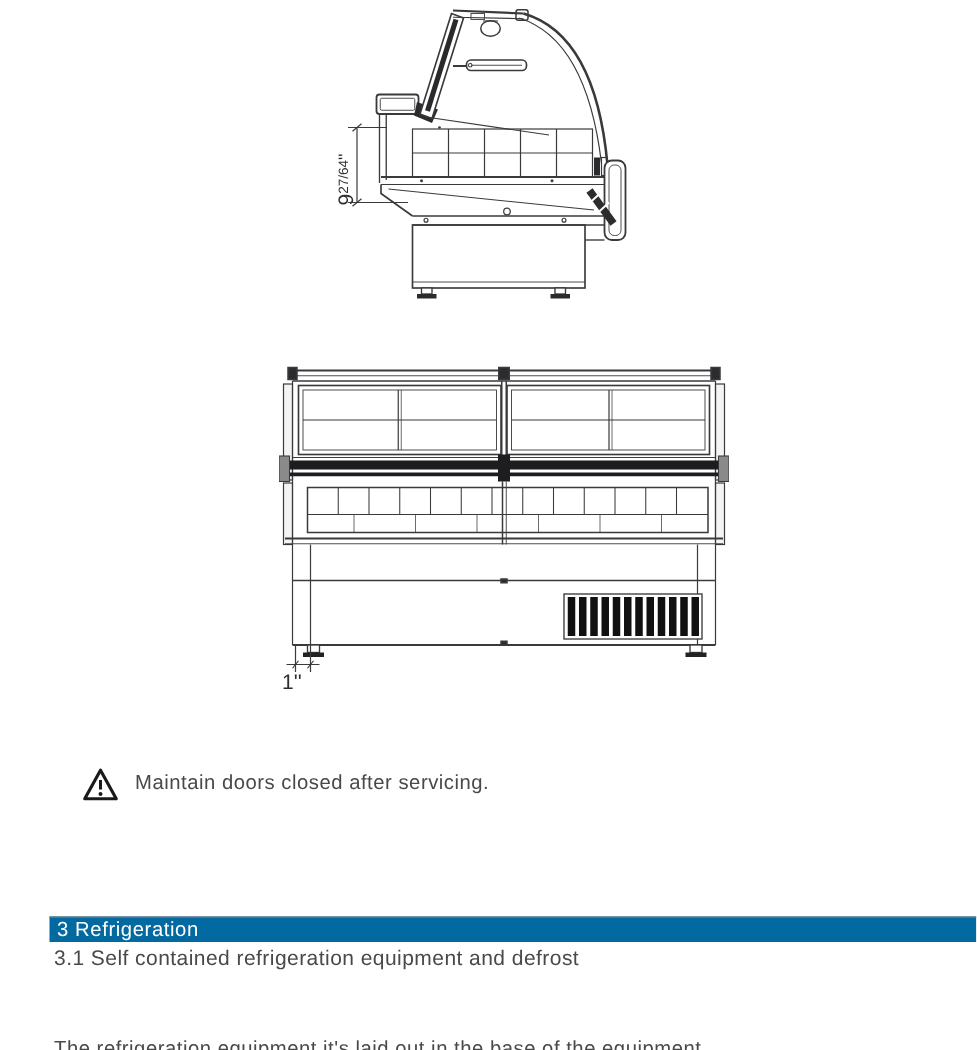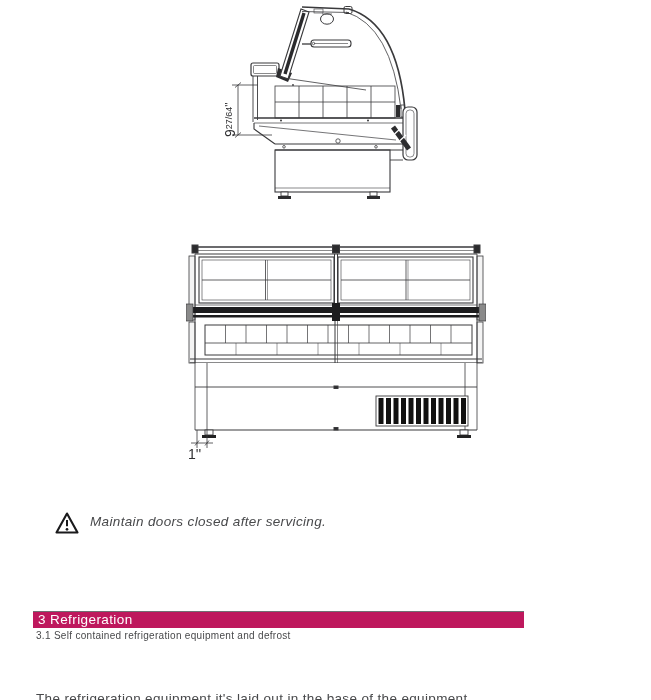--- a/index.html
+++ b/index.html
@@ -3,31 +3,31 @@
 <meta charset="utf-8">
 <style>
   html,body{margin:0;padding:0;background:#ffffff;}
   .page{
     position:relative;width:651px;height:700px;background:#ffffff;
     font-family:"Liberation Sans", sans-serif;color:#48494b;overflow:hidden;
   }
   .abs{position:absolute;}
   svg .ln{stroke:#3a3a3c;fill:none;}
   .txt{position:absolute;letter-spacing:0.35px;}
-  .warn-text{left:90px;top:514px;font-size:13.5px;font-style:italic;}
+  .warn-text{left:90px;top:514px;font-size:13.5px;}
   .note9{left:37px;top:564px;font-size:13.5px;white-space:nowrap;}
   .section-bar{
-    left:33px;top:611px;width:491px;height:17px;background:#be185d;
+    left:33px;top:611px;width:618px;height:17px;background:#0369a1;
     border-top:1px solid #6f7072;box-sizing:border-box;
   }
   .section-bar span{
     display:block;color:#ffffff;font-size:13.5px;line-height:16px;padding-left:5px;
     letter-spacing:0.4px;
   }
-  .subheading{left:36px;top:630px;font-size:10px;letter-spacing:0.3px;}
+  .subheading{left:36px;top:630px;font-size:14px;letter-spacing:0.3px;}
   .bodytext{left:36px;top:691px;font-size:13.5px;}
   .dim-side{
     left:222px;top:137px;transform:rotate(-90deg);transform-origin:0 0;
     width:62px;height:17px;font-size:14px;color:#2e2e30;white-space:nowrap;
   }
   .dim-side .frac{font-size:9px;vertical-align:3px;letter-spacing:0;}
   .dim-side .unit{font-size:11px;vertical-align:2px;}
   .dim-front{left:188px;top:446px;font-size:14px;color:#2e2e30;}
 </style>
 </head>

